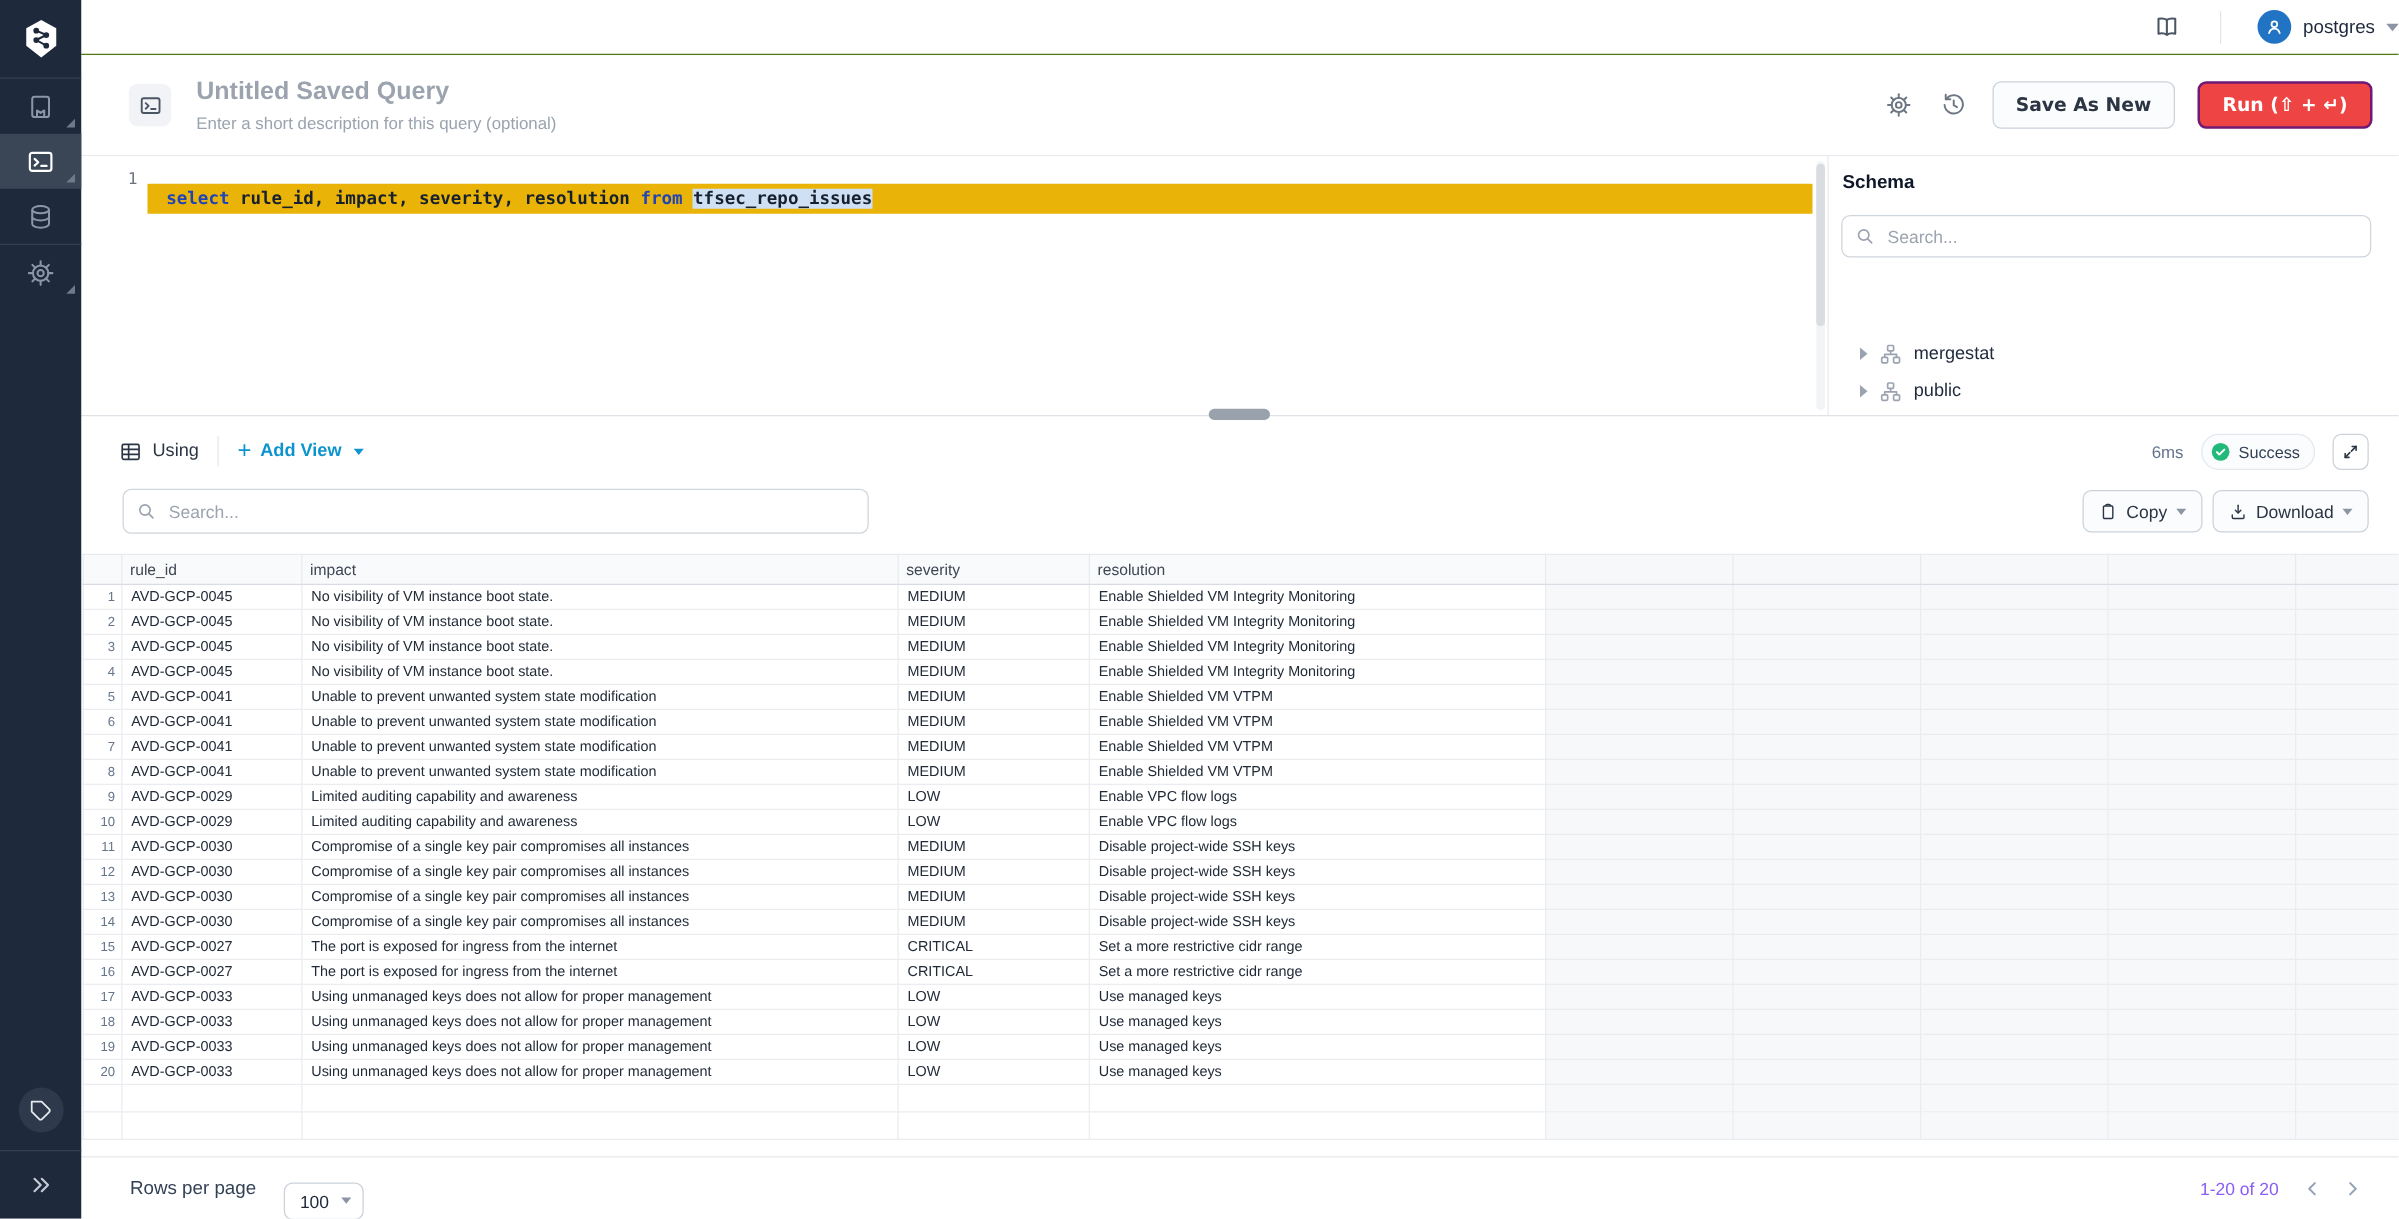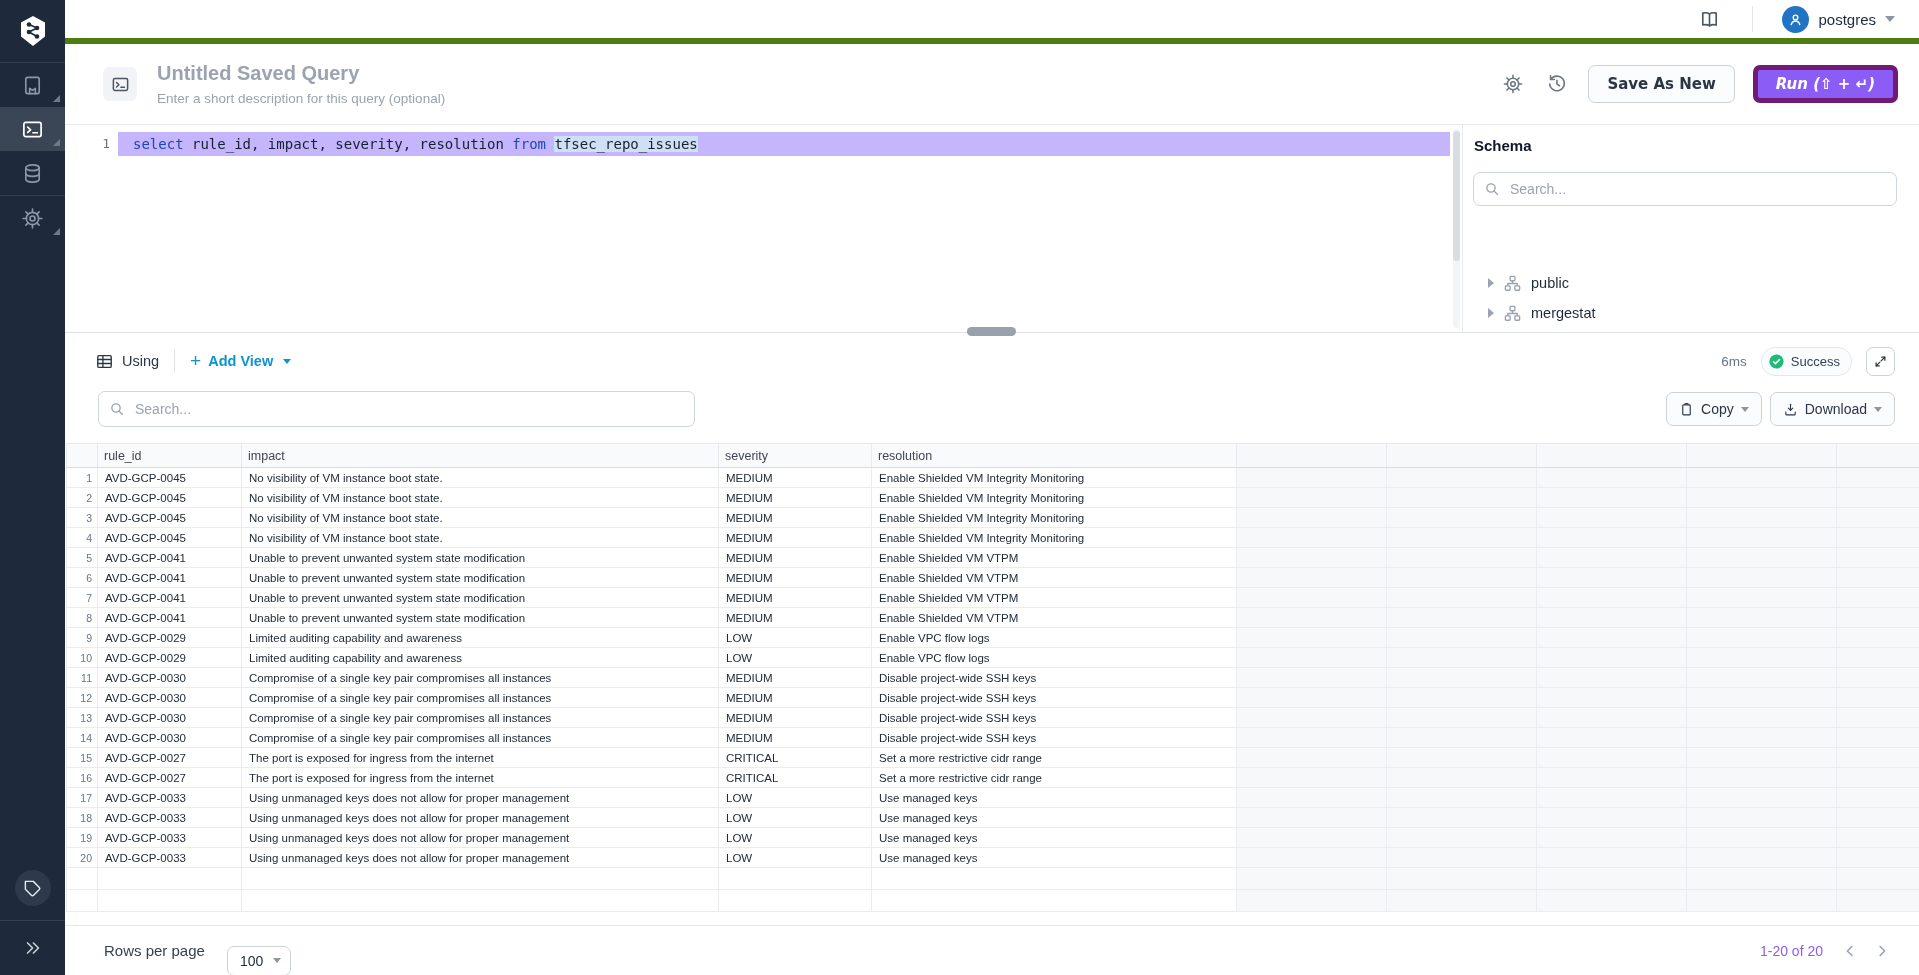--- a/index.html
+++ b/index.html
@@ -19,43 +19,43 @@
   .sb-item .corner{position:absolute;right:5px;bottom:5px;width:0;height:0;border-left:7px solid transparent;border-bottom:7px solid #6e7a8a;}
   .sb-bottom{margin-top:auto;}
   .sb-tag-wrap{height:64px;display:flex;align-items:center;justify-content:center;}
   .sb-tag-circle{width:36px;height:36px;border-radius:50%;background:#2e3a4b;display:flex;align-items:center;justify-content:center;cursor:pointer;}
   .sb-expand{height:54px;display:flex;align-items:center;justify-content:center;cursor:pointer;}
 
   
   .main{position:absolute;left:65px;top:0;right:0;height:975px;background:#fff;}
 
   
-  .topbar{position:absolute;left:0;right:0;top:0;height:44px;border-bottom:6px solid #4d7c0f;display:flex;align-items:center;justify-content:flex-end;padding-right:24px;box-sizing:border-box;gap:29px;}
+  .topbar{position:absolute;left:0;right:0;top:0;height:44px;border-bottom:1px solid #4d7c0f;display:flex;align-items:center;justify-content:flex-end;box-sizing:border-box;gap:29px;}
   .tb-divider{width:1px;height:26px;background:#e2e6eb;}
   .tb-user{display:flex;align-items:center;gap:9px;cursor:pointer;}
   .tb-avatar{width:27px;height:27px;border-radius:50%;background:#2173c4;display:flex;align-items:center;justify-content:center;}
   .tb-username{font-size:15px;font-weight:500;color:#1e293b;}
   .caret-down{width:0;height:0;border-left:5px solid transparent;border-right:5px solid transparent;border-top:6px solid #8b95a3;}
 
   
   .qheader{position:absolute;left:0;right:0;top:44px;height:81px;border-bottom:1px solid #e7eaee;display:flex;align-items:center;box-sizing:border-box;padding:0 21px 0 38px;}
   .qh-iconbox{width:34px;height:34px;border-radius:7px;background:#f1f3f6;display:flex;align-items:center;justify-content:center;flex:none;}
   .qh-titles{margin-left:20px;flex:1;min-width:0;}
   .qh-title{font-size:20px;font-weight:600;color:#9aa3ae;cursor:text;}
   .qh-desc{font-size:13.5px;color:#9aa3ae;margin-top:6px;cursor:text;}
   .qh-actions{display:flex;align-items:center;gap:18px;flex:none;}
   .icon-btn{background:none;border:none;padding:2px;cursor:pointer;line-height:0;}
   .btn{box-sizing:border-box;height:38px;border-radius:7px;font-size:15px;font-weight:600;cursor:pointer;display:inline-flex;align-items:center;justify-content:center;padding:0 18px;font-family:"DejaVu Sans","Liberation Sans",sans-serif;}
   .btn-secondary{background:#fbfcfd;border:1px solid #cbd2da;color:#2b3544;}
-  .btn-primary{background:#8b5cf6;border:5px solid #701a75;color:#fff;font-style:italic;}
+  .btn-primary{background:#ef4444;border:2px solid #701a75;color:#fff;}
 
   
   .editor{position:absolute;left:0;top:125px;right:457px;height:207px;background:#fff;}
   .ed-gutter{position:absolute;left:0;top:7px;width:45px;text-align:right;font-family:"DejaVu Sans Mono",monospace;font-size:13px;color:#6b7280;line-height:24px;}
-  .ed-line{margin:7px 12px 0 53px;background:#c4b5fd;line-height:24px;font-family:"DejaVu Sans Mono",monospace;font-size:14px;color:#16202e;padding-left:15px;white-space:pre;cursor:text;}
+  .ed-line{margin:22px 12px 0 53px;background:#eab308;line-height:24px;font-family:"DejaVu Sans Mono",monospace;font-size:14px;color:#16202e;padding-left:15px;white-space:pre;cursor:text;font-weight:bold;}
   .tok-kw{color:#1e44b8;}
   .tok-sel{background:#cfe0f4;}
   .ed-scrollbar{position:absolute;right:2px;top:4px;width:7px;height:199px;background:#f3f4f6;border-radius:4px;}
   .ed-thumb{position:absolute;left:0;top:2px;width:7px;height:130px;background:#d9dde2;border-radius:4px;cursor:pointer;}
 
   
   .schema{position:absolute;right:0;top:125px;width:457px;height:207px;border-left:1px solid #e7eaee;box-sizing:border-box;background:#fff;}
   .schema-title{font-size:15px;font-weight:700;color:#0f172a;margin:12px 0 0 11px;}
   .schema-search{position:absolute;left:10px;right:22px;top:47px;height:34px;border:1px solid #cfd5dc;border-radius:7px;display:flex;align-items:center;padding:0 10px;box-sizing:border-box;gap:8px;background:#fff;}
   .schema-search input,.res-search input{border:none;outline:none;flex:1;font-size:14px;color:#1f2937;font-family:"Liberation Sans",sans-serif;background:transparent;}
@@ -295,33 +295,33 @@
       <li class="tree-item">
         <span class="tree-caret"></span>
         <span>
           <svg width="19" height="19" viewBox="0 0 24 24" fill="none" stroke="#9aa3af" stroke-width="1.7" stroke-linejoin="round">
             <rect x="9" y="3" width="6" height="5.5" rx="1"></rect>
               <rect x="3" y="15" width="6" height="5.5" rx="1"></rect>
               <rect x="15" y="15" width="6" height="5.5" rx="1"></rect>
             <path d="M12 8.5V12M6 15v-3h12v3"></path>
           </svg>
         </span>
-        <span class="tree-label">public</span>
+        <span class="tree-label">mergestat</span>
       </li>
       <li class="tree-item">
         <span class="tree-caret"></span>
         <span>
           <svg width="19" height="19" viewBox="0 0 24 24" fill="none" stroke="#9aa3af" stroke-width="1.7" stroke-linejoin="round">
             <rect x="9" y="3" width="6" height="5.5" rx="1"></rect>
               <rect x="3" y="15" width="6" height="5.5" rx="1"></rect>
               <rect x="15" y="15" width="6" height="5.5" rx="1"></rect>
             <path d="M12 8.5V12M6 15v-3h12v3"></path>
           </svg>
         </span>
-        <span class="tree-label">mergestat</span>
+        <span class="tree-label">public</span>
       </li>
     </ul>
   </aside>
 
   <div class="splitter-handle"></div>
 
   <section class="results">
     <div class="res-toolbar">
       <div class="view-tab">
         <span>

